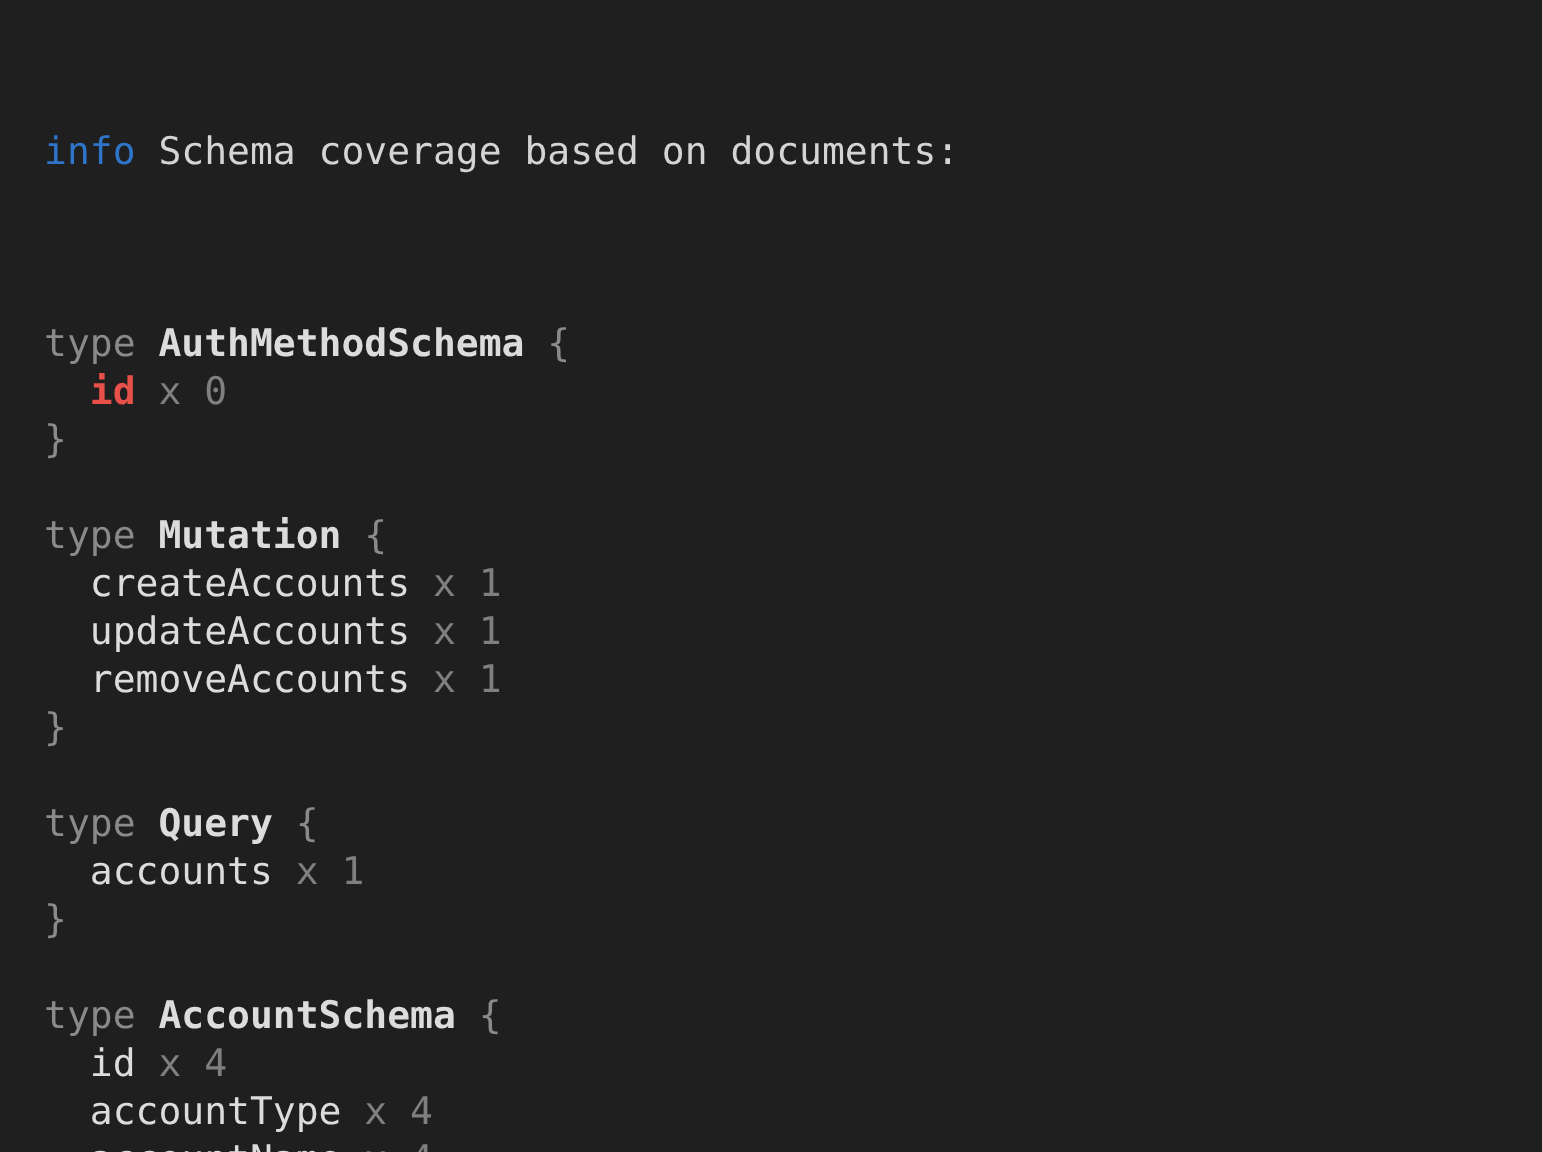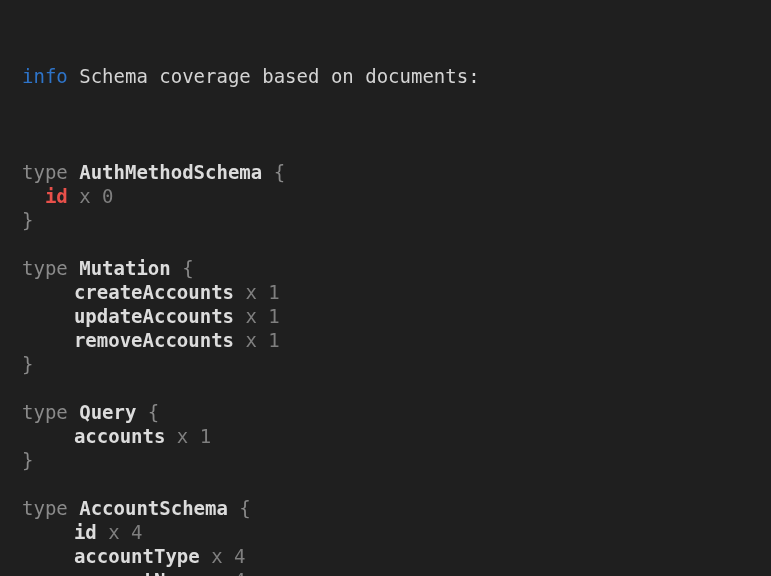--- a/index.html
+++ b/index.html
@@ -28,21 +28,21 @@
     line-height: 24px;
     white-space: pre;
     color: var(--c-text);
   }
   .line { height: 24px; }
   .info-label   { color: var(--c-info); }
   .msg          { color: var(--c-text); }
   .kw           { color: var(--c-keyword); margin-top: 44px; }
   .brace        { color: var(--c-keyword); }
   .type-name    { color: var(--c-name); font-weight: bold; text-align: right; }
-  .field-name   { color: var(--c-name); font-weight: bold; margin-left: 29px; }
+  .field-name   { color: var(--c-name); font-weight: normal; }
   .field-missing{ color: var(--c-missing); font-weight: bold; }
   .count        { color: var(--c-count); }
 </style>
 </head>
 <body>
 
 <div class="terminal">
   <div class="line"><span class="info-label">info</span><span> </span><span class="msg">Schema coverage based on documents:</span></div>
   <div id="blocks"><div class="line"> </div><div class="line"><span class="kw">type </span><span class="type-name">AuthMethodSchema</span><span class="brace"> {</span></div><div class="line"><span class="kw">  </span><span class="field-missing">id</span><span class="count"> x 0</span></div><div class="line"><span class="brace">}</span></div><div class="line"> </div><div class="line"><span class="kw">type </span><span class="type-name">Mutation</span><span class="brace"> {</span></div><div class="line"><span class="kw">  </span><span class="field-name">createAccounts</span><span class="count"> x 1</span></div><div class="line"><span class="kw">  </span><span class="field-name">updateAccounts</span><span class="count"> x 1</span></div><div class="line"><span class="kw">  </span><span class="field-name">removeAccounts</span><span class="count"> x 1</span></div><div class="line"><span class="brace">}</span></div><div class="line"> </div><div class="line"><span class="kw">type </span><span class="type-name">Query</span><span class="brace"> {</span></div><div class="line"><span class="kw">  </span><span class="field-name">accounts</span><span class="count"> x 1</span></div><div class="line"><span class="brace">}</span></div><div class="line"> </div><div class="line"><span class="kw">type </span><span class="type-name">AccountSchema</span><span class="brace"> {</span></div><div class="line"><span class="kw">  </span><span class="field-name">id</span><span class="count"> x 4</span></div><div class="line"><span class="kw">  </span><span class="field-name">accountType</span><span class="count"> x 4</span></div><div class="line"><span class="kw">  </span><span class="field-name">accountName</span><span class="count"> x 4</span></div></div>
 </div>

